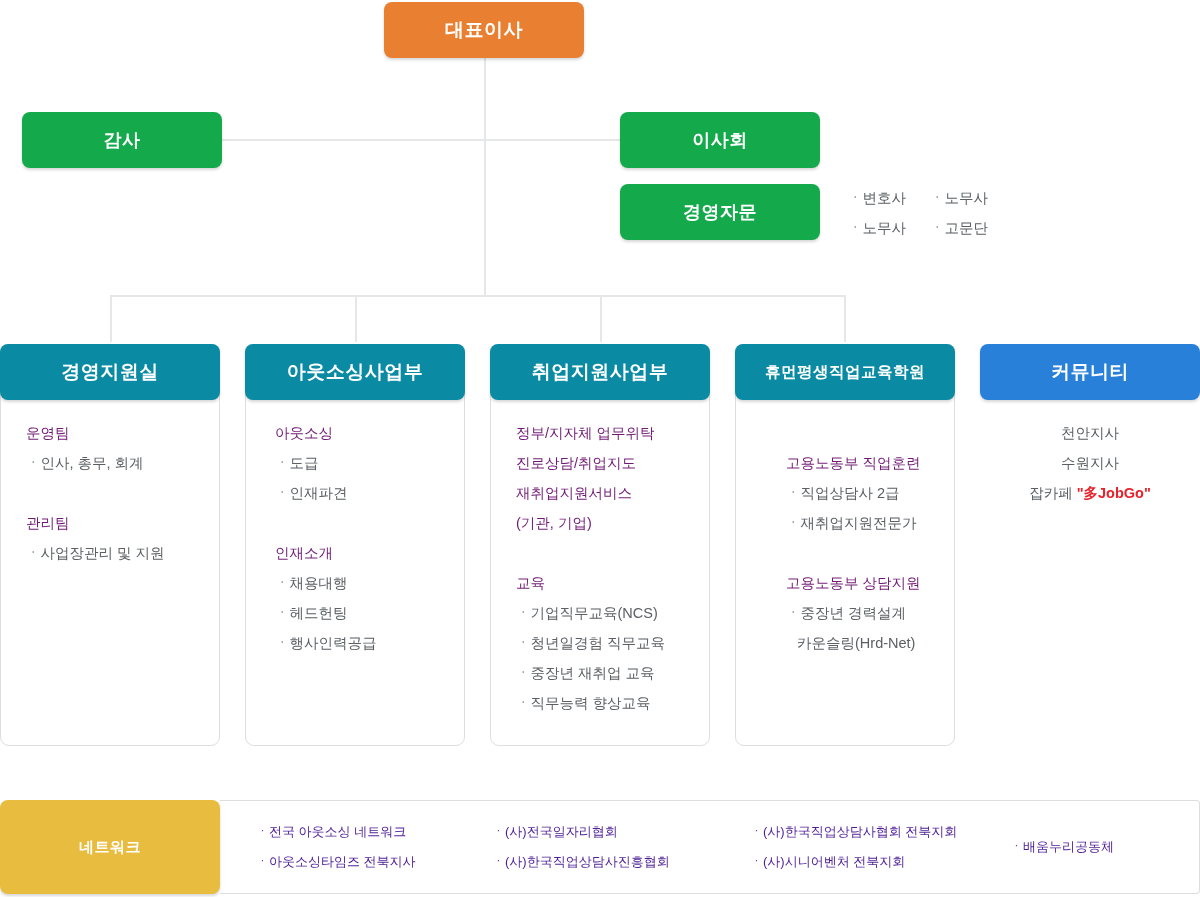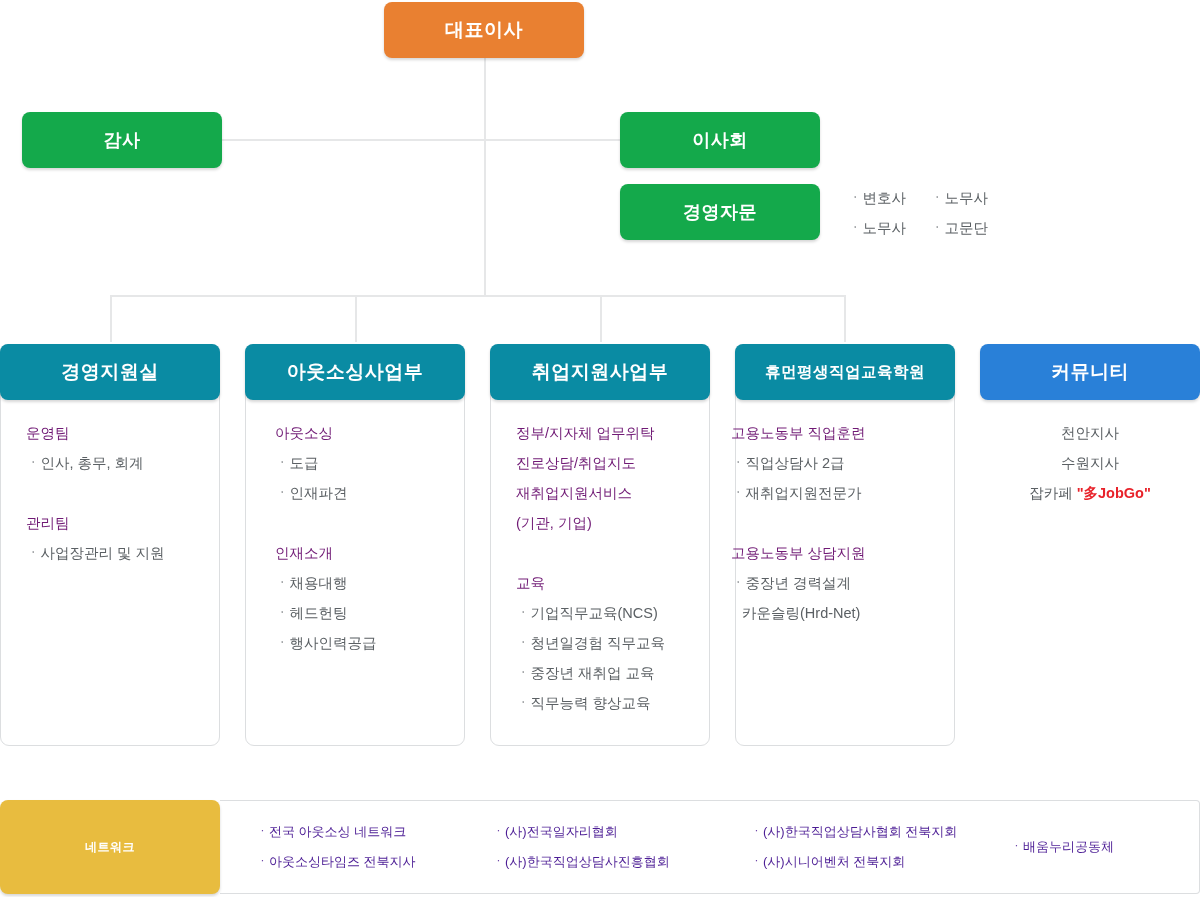--- a/index.html
+++ b/index.html
@@ -109,35 +109,35 @@
     width: 220px;
     z-index: 4;
     font-size: 14.5px;
     line-height: 30px;
     color: #5b6064;
     padding: 0 16px 0 26px;
   }
   #dept-body-1 { left: 0px; }
   #dept-body-2 { left: 245px; padding-left: 30px; }
   #dept-body-3 { left: 490px; padding-left: 26px; }
-  #dept-body-4 { left: 703px; padding-left: 28px; }
+  #dept-body-4 { left: 758px; padding-left: 28px; margin-top: 30px; }
   #dept-body-5 { left: 980px; padding: 0 10px; text-align: center; }
 
   .dept-body .grp-title { font-weight: normal; color: #701a75; }
   .dept-body .li { white-space: nowrap; }
   .dept-body .li.indent2 { padding-left: 11px; }
   .dept-body .spacer { height: 30px; }
   #dept-body-5 .center-line { white-space: nowrap; }
   .jobgo { color: #e8222a; font-weight: bold; }
 
   
   #network-box {
     left: 0px; top: 800px;
     width: 220px; height: 94px;
-    font-size: 12px;
+    font-size: 15px;
   }
   #network-panel {
     position: absolute;
     left: 220px; top: 800px;
     width: 980px; height: 94px;
     border: 1px solid #dcdee0;
     border-left: none;
     border-radius: 0 4px 4px 0;
     background: #ffffff;
     display: flex;

